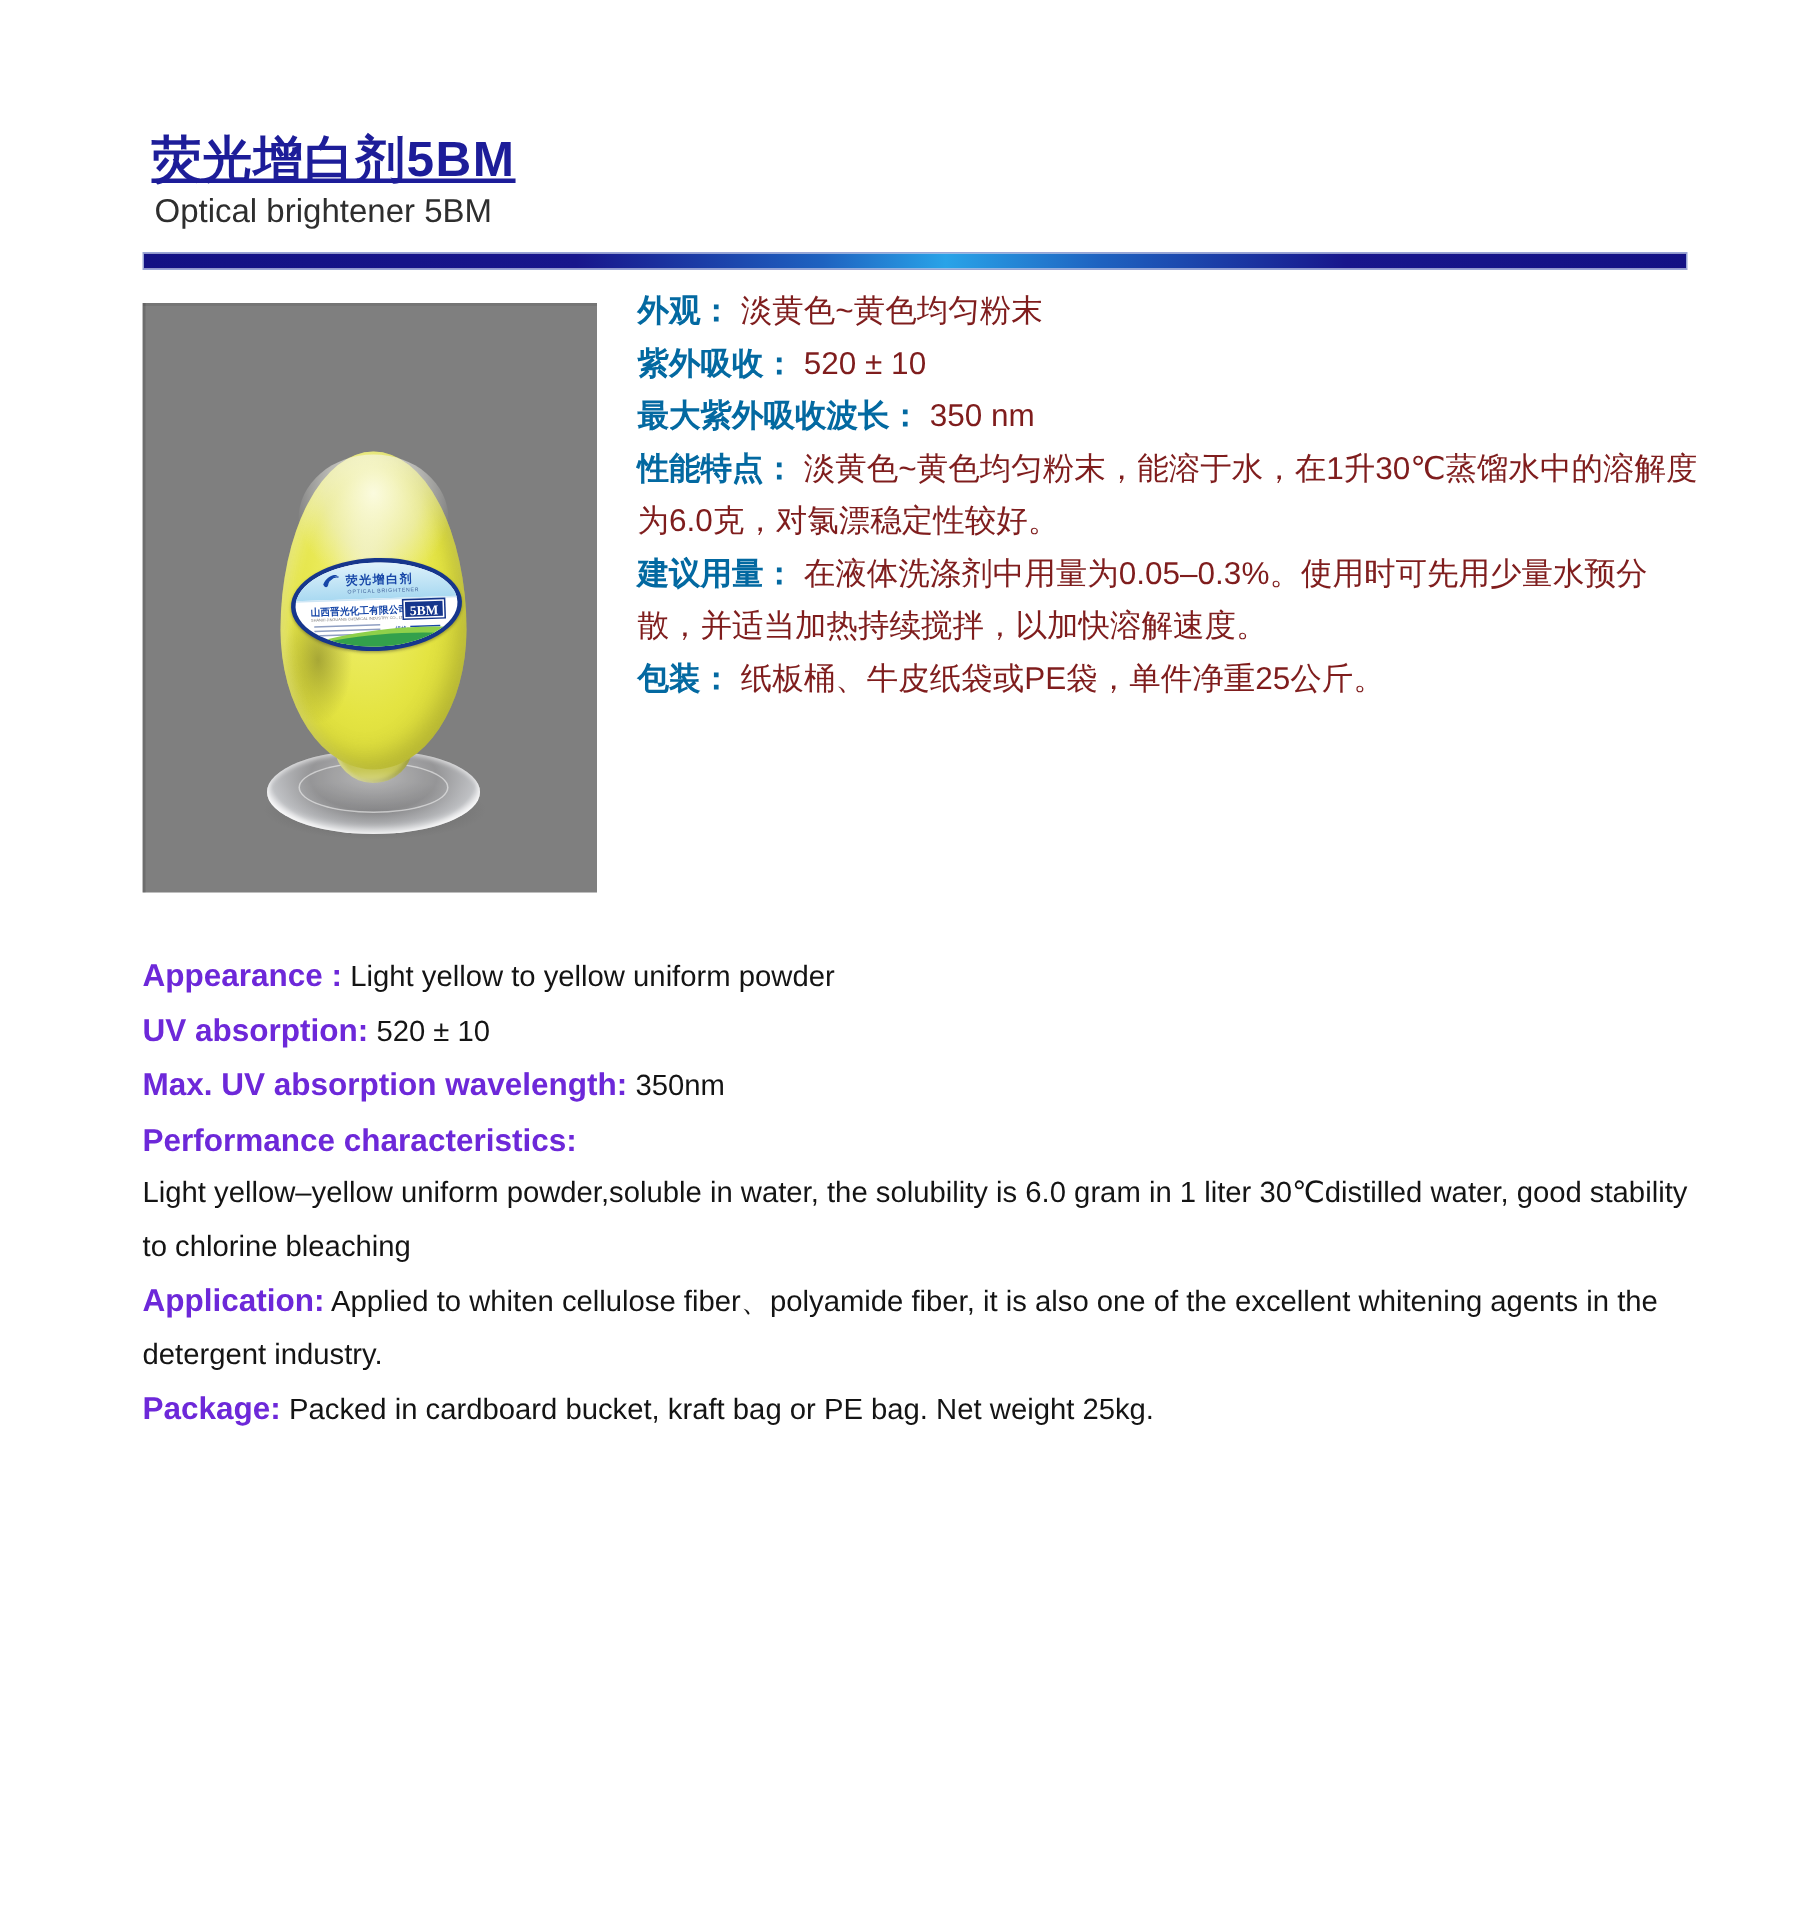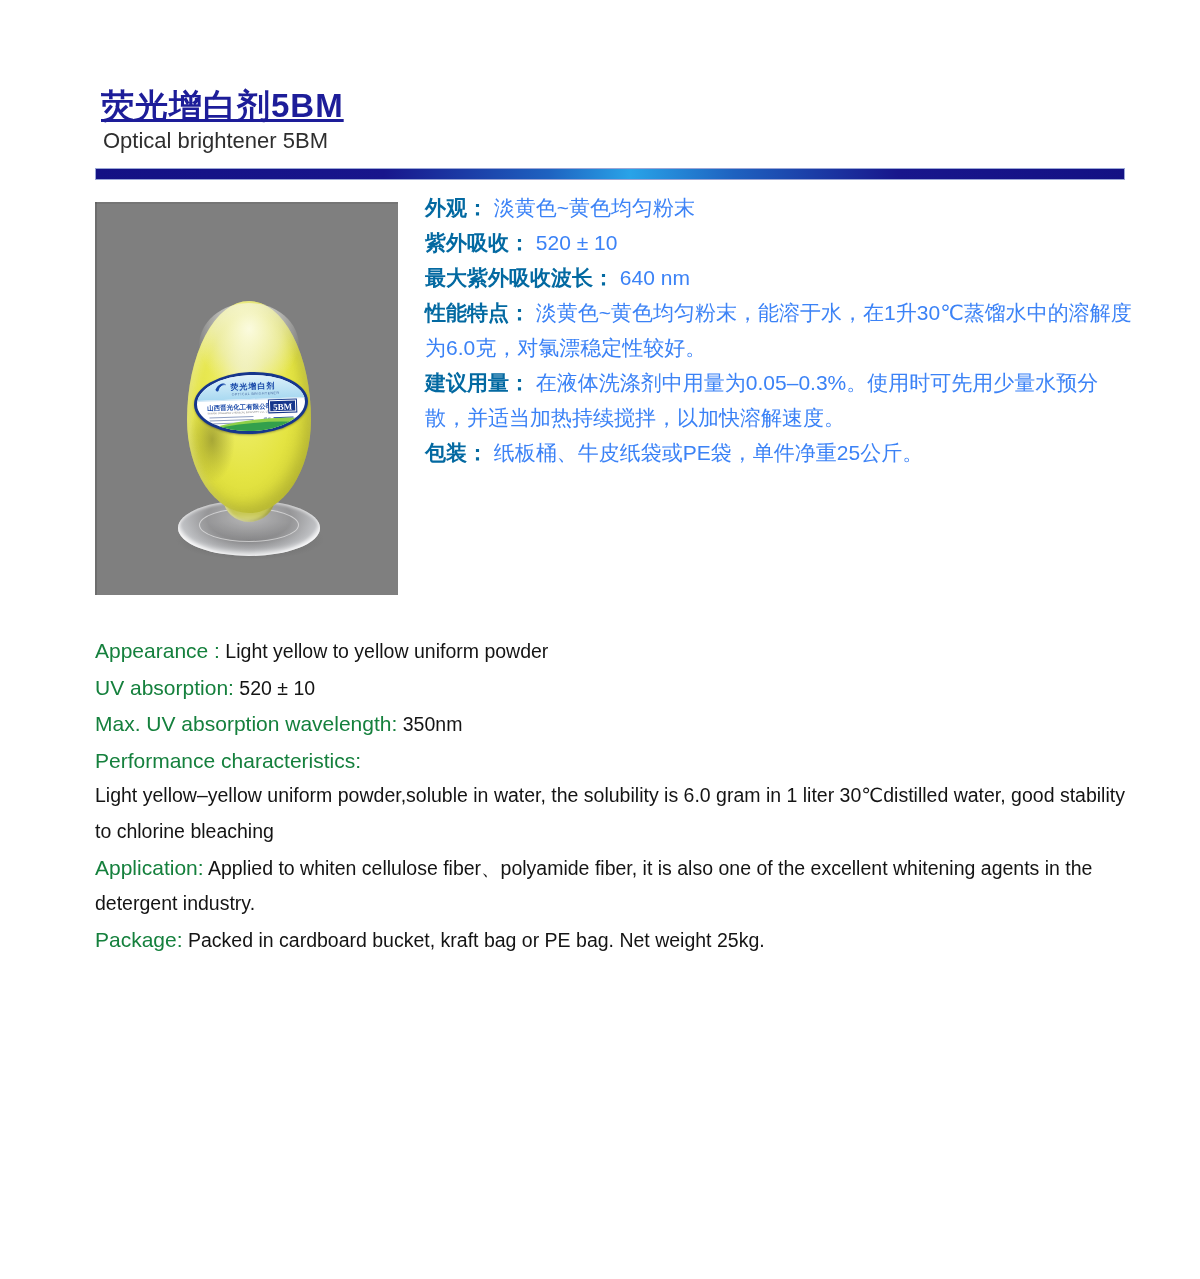--- a/index.html
+++ b/index.html
@@ -109,29 +109,29 @@
     border-radius:50%; background:#33a04c; transform:rotate(-3deg);
   }
 
   
   .specs-zh {
     position:absolute; left:425px; top:190px; width:712px;
     font-size:21px; line-height:35px;
   }
   .specs-zh p { margin:0; }
   .zh-label { color:#0369a1; font-weight:bold; }
-  .zh-text  { color:#3b82f6; }
+  .zh-text  { color:#7f1d1d; }
 
   
   .specs-en {
     position:absolute; left:95px; top:633px; width:1042px;
     font-size:19.5px; line-height:35.6px;
   }
   .specs-en p { margin:0; }
-  .en-label { color:#15803d; font-size:21px; }
+  .en-label { color:#6d28d9; font-size:21px;font-weight:bold; }
   .en-label.block { display:block; }
   .en-text  { color:#141414; }
 </style>
 </head>
 <body>
 
 <h1 class="title-zh">荧光增白剂5BM</h1>
 <div class="title-en">Optical brightener 5BM</div>
 <div class="grad-bar"></div>
 
@@ -162,21 +162,21 @@
       <span>规格:</span><span class="lab-spec-line"></span>
     </div>
     <div class="lab-green-light"></div>
     <div class="lab-green-dark"></div>
   </div>
 </div>
 
 <div class="specs-zh">
     <p><span class="zh-label">外观：</span><span> </span><span class="zh-text">淡黄色~黄色均匀粉末</span></p>
     <p><span class="zh-label">紫外吸收：</span><span> </span><span class="zh-text">520 ± 10</span></p>
-    <p><span class="zh-label">最大紫外吸收波长：</span><span> </span><span class="zh-text">640 nm</span></p>
+    <p><span class="zh-label">最大紫外吸收波长：</span><span> </span><span class="zh-text">350 nm</span></p>
     <p><span class="zh-label">性能特点：</span><span> </span><span class="zh-text">淡黄色~黄色均匀粉末，能溶于水，在1升30℃蒸馏水中的溶解度为6.0克，对氯漂稳定性较好。</span></p>
     <p><span class="zh-label">建议用量：</span><span> </span><span class="zh-text">在液体洗涤剂中用量为0.05–0.3%。使用时可先用少量水预分散，并适当加热持续搅拌，以加快溶解速度。</span></p>
     <p><span class="zh-label">包装：</span><span> </span><span class="zh-text">纸板桶、牛皮纸袋或PE袋，单件净重25公斤。</span></p>
   </div>
 
 <div class="specs-en">
     <p><span class="en-label">Appearance :</span><span> </span><span class="en-text">Light yellow to yellow uniform powder</span></p>
     <p><span class="en-label">UV absorption:</span><span> </span><span class="en-text">520 ± 10</span></p>
     <p><span class="en-label">Max. UV absorption wavelength:</span><span> </span><span class="en-text">350nm</span></p>
     <p><span class="en-label block">Performance characteristics:</span><span></span><span class="en-text">Light yellow–yellow uniform powder,soluble in water, the solubility is 6.0 gram in 1 liter 30℃distilled water, good stability to chlorine bleaching</span></p>

